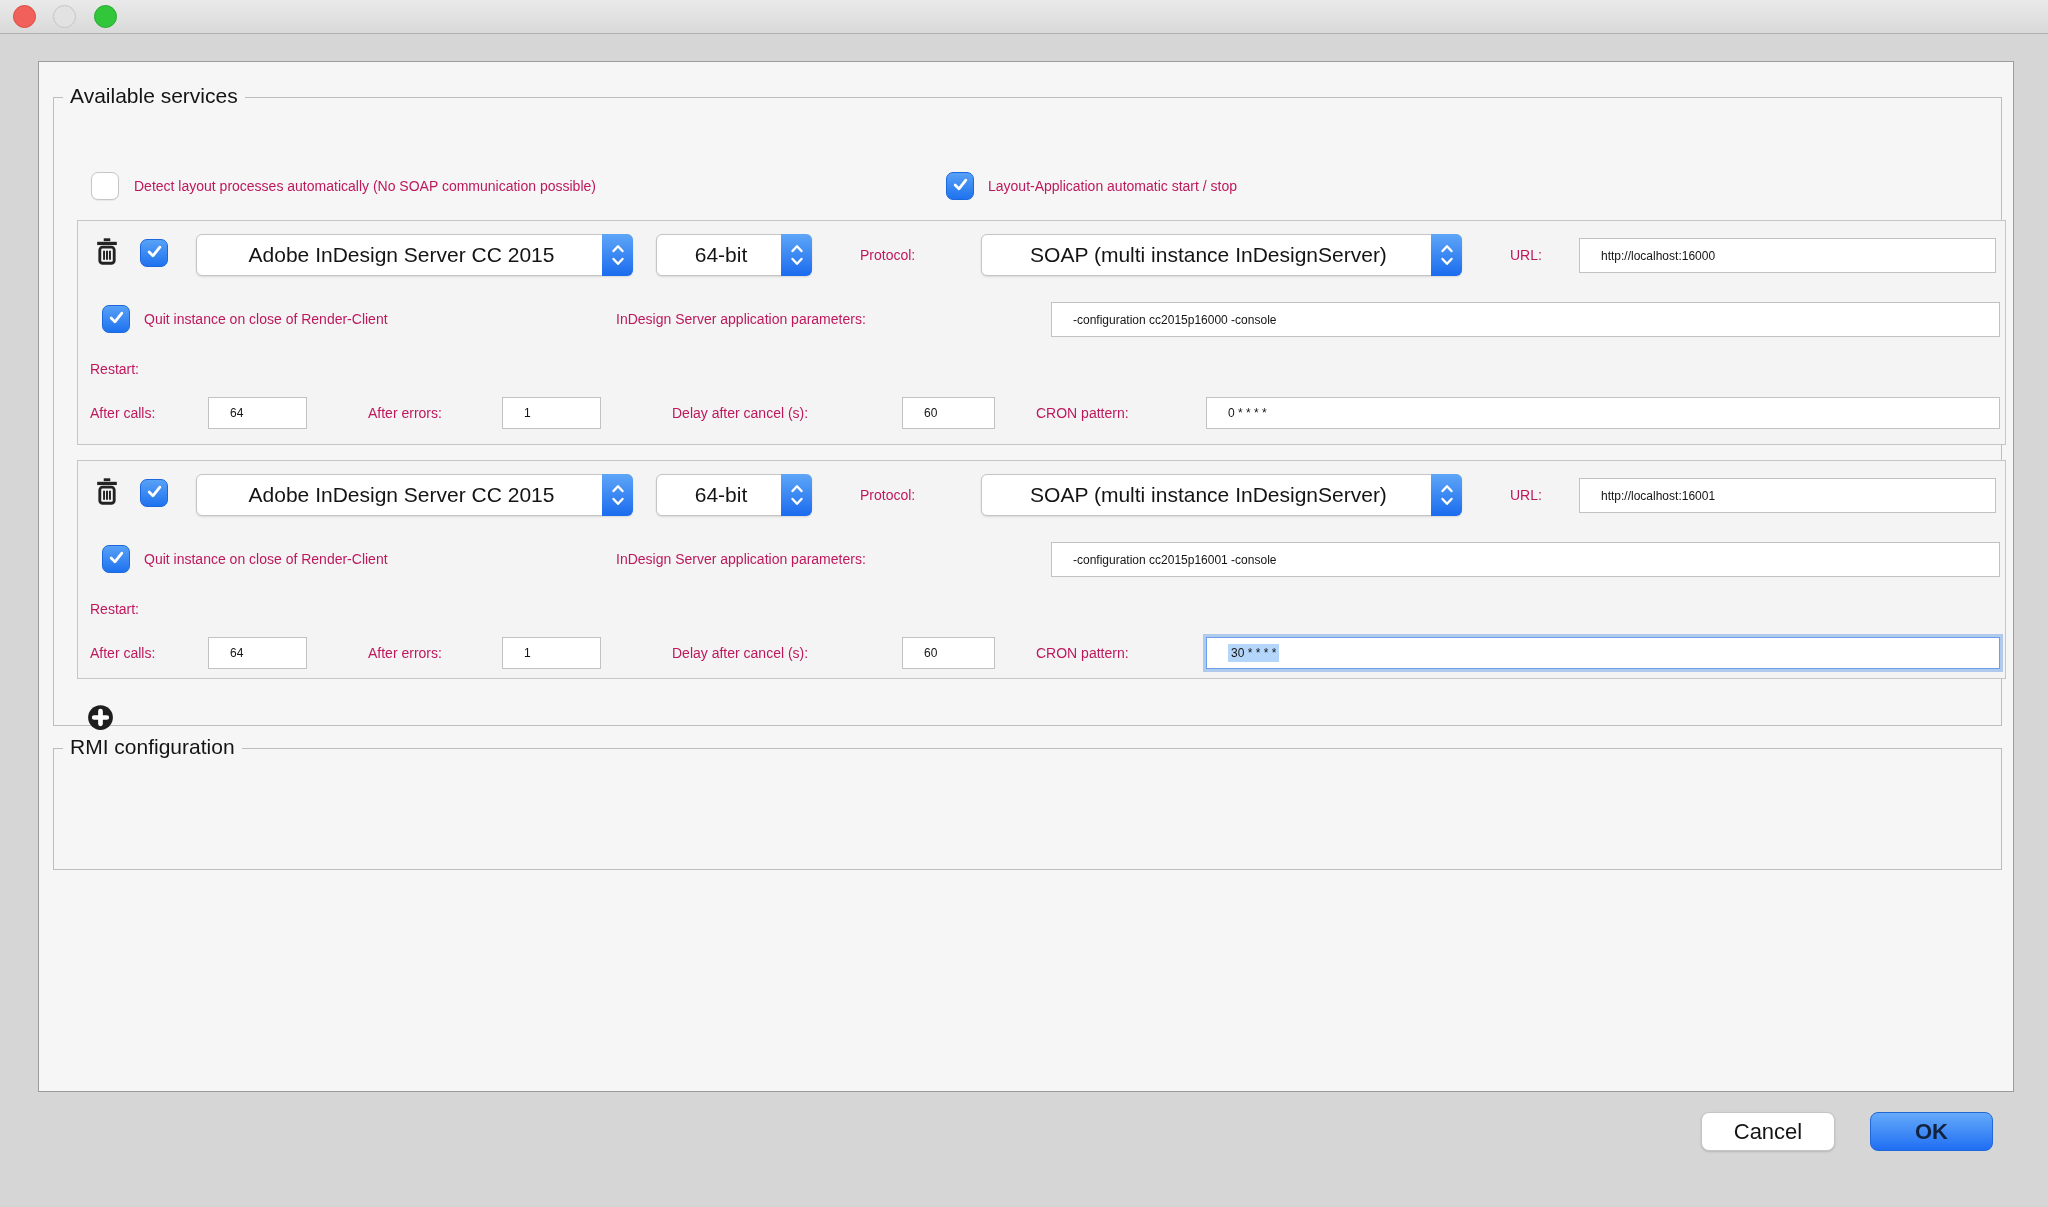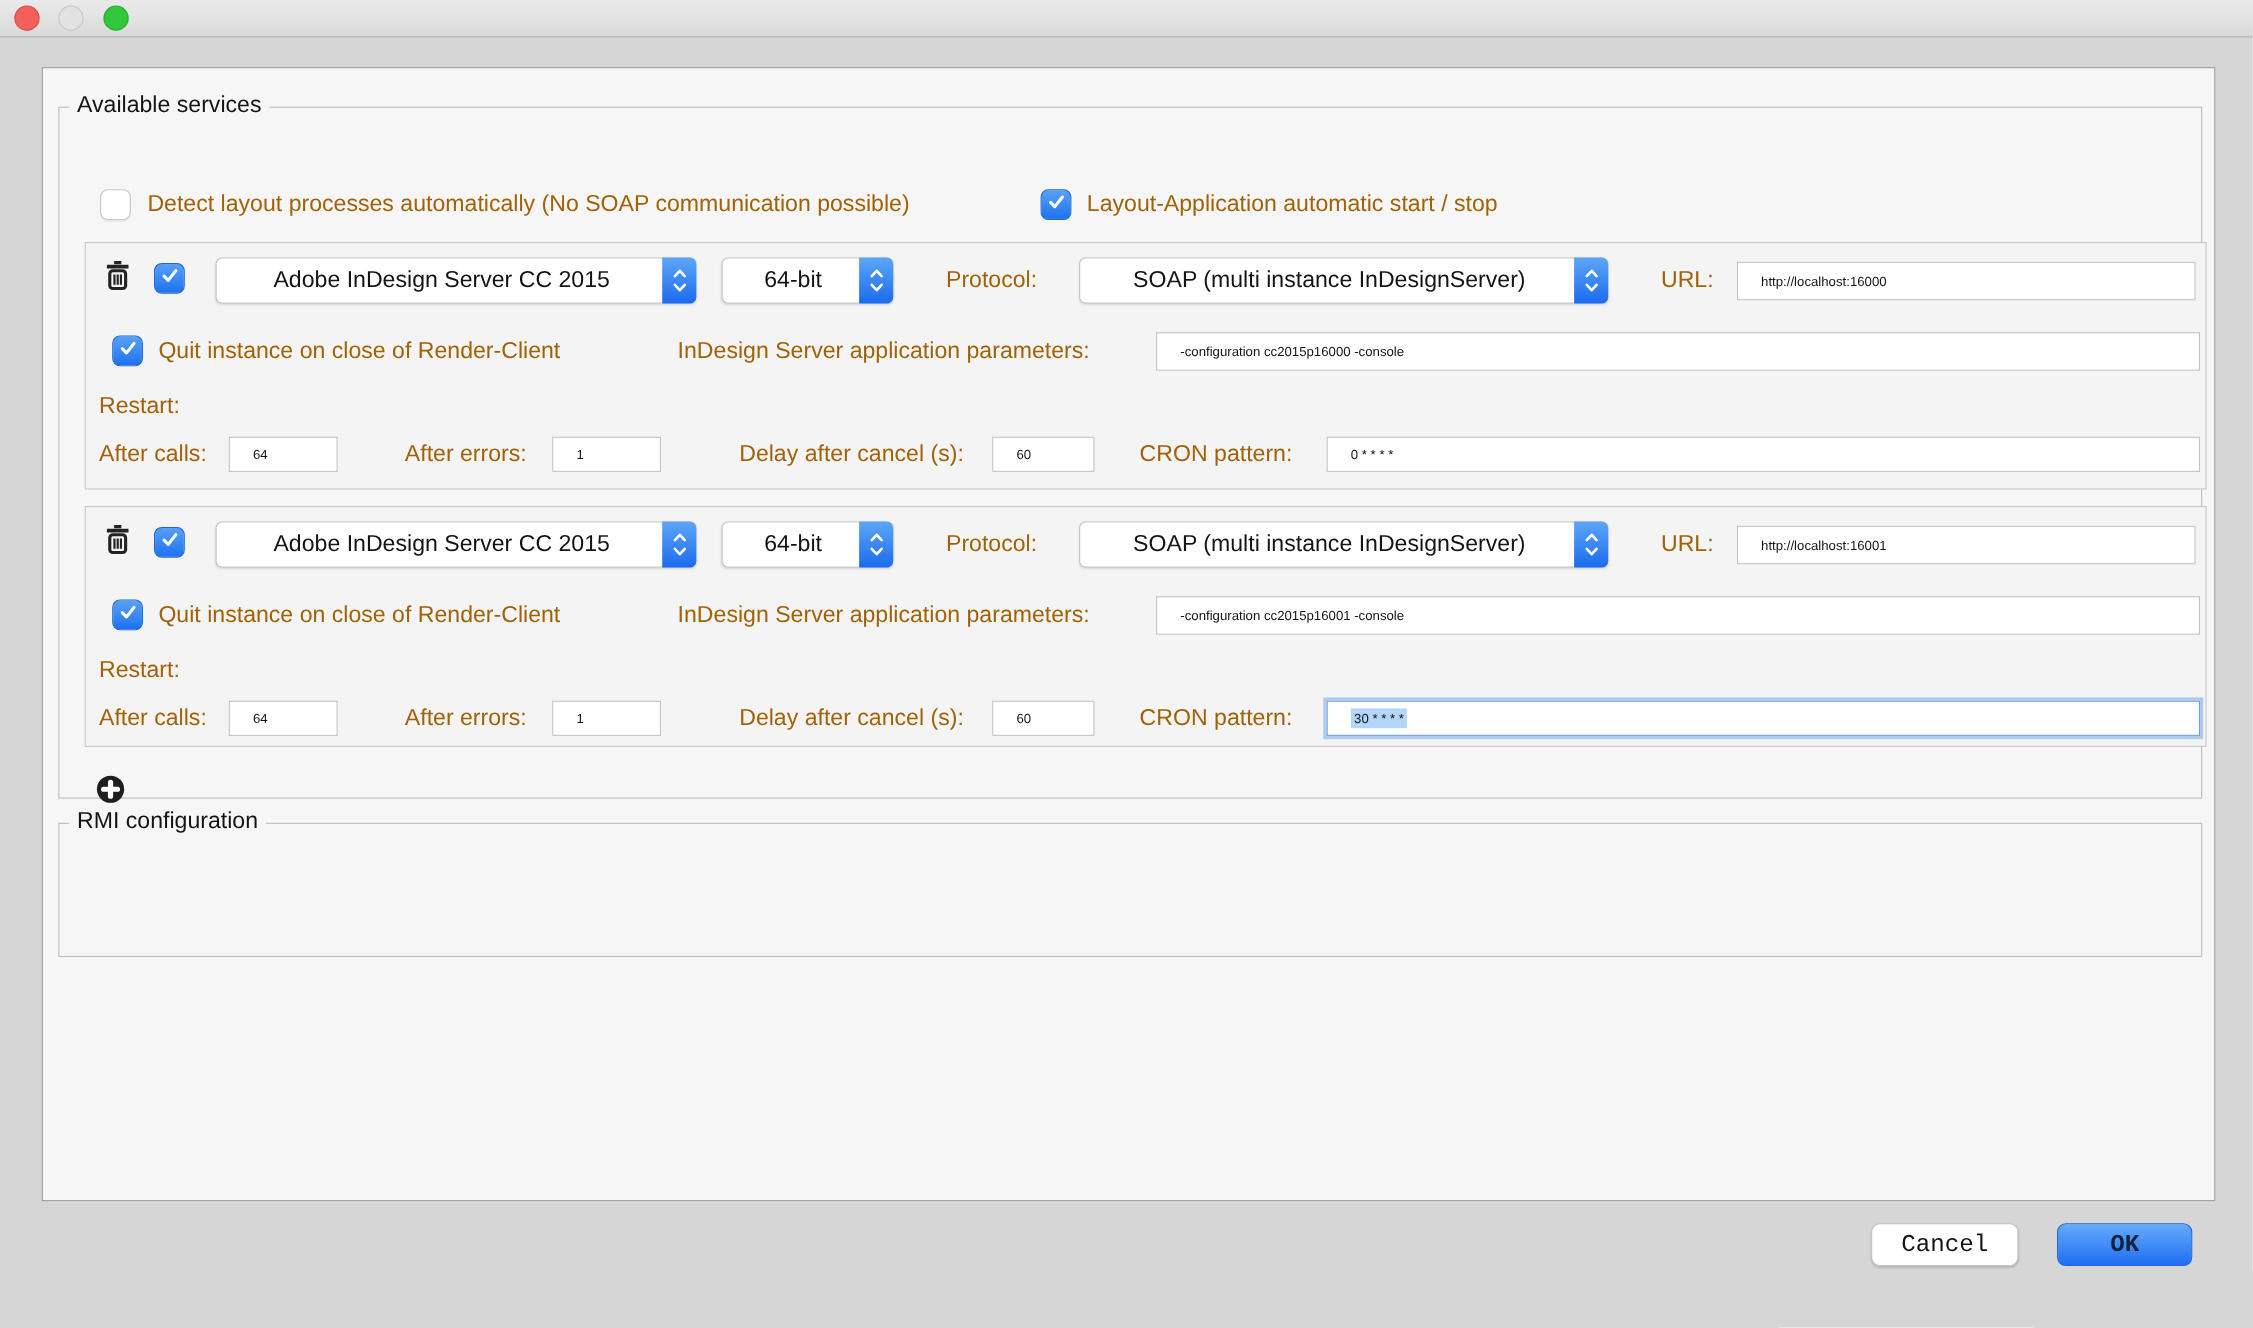--- a/index.html
+++ b/index.html
@@ -15,21 +15,21 @@
   .tl-zoom{left:94px;background:#32c73b;border:1px solid #27aa31;}
 
   
   #panel{position:absolute;left:38px;top:61px;width:1976px;height:1031px;
     background:#f6f6f6;border:1px solid #9c9c9c;box-sizing:border-box;}
 
   .groupbox{position:absolute;border:1px solid #bdbdbd;box-sizing:border-box;margin-top:12px;}
   .legend{position:absolute;top:-14px;left:9px;background:#f6f6f6;padding:0 7px;
     font-size:21px;color:#141414;white-space:nowrap;}
 
-  .lbl{position:absolute;display:flex;align-items:center;font-size:21px;color:#a16207;white-space:nowrap;}
+  .lbl{position:absolute;display:flex;align-items:center;font-size:14px;color:#be185d;white-space:nowrap;}
 
   
   .cbx{position:absolute;width:28px;height:28px;border-radius:7px;box-sizing:border-box;
     display:flex;align-items:center;justify-content:center;}
   .cbx.unchecked{background:#fff;border:1.5px solid #c6c6c6;box-shadow:0 1px 1px rgba(0,0,0,.06);}
   .cbx.checked{background:linear-gradient(#58a1f7,#1e72ee);border:1px solid #1a67df;}
 
   
   .select{position:absolute;background:#fff;border:1px solid #c5c5c5;border-radius:6px;
     box-sizing:border-box;box-shadow:0 1px 2px rgba(0,0,0,.12);display:flex;align-items:center;}
@@ -69,21 +69,21 @@
   .f-errors{left:424px;top:176px;width:99px;height:32px;}
   .lbl-delay{left:594px;top:176px;height:32px;}
   .f-delay{left:824px;top:176px;width:93px;height:32px;}
   .lbl-cron{left:958px;top:176px;height:32px;text-align:right;}
   .f-cron{left:1128px;top:176px;width:794px;height:32px;}
 
   #add-btn{position:absolute;left:32px;top:607px;width:28px;height:28px;display:flex;
     align-items:center;justify-content:center;cursor:default;background:none;border:none;padding:0;}
 
   
-  .btn{position:absolute;top:1112px;height:39px;border-radius:8px;font-family:Liberation Mono, monospace;
+  .btn{position:absolute;top:1112px;height:39px;border-radius:8px;font-family:Liberation Sans, sans-serif;
     font-size:22px;display:flex;align-items:center;justify-content:center;box-sizing:border-box;}
   #cancel-btn{left:1701px;width:134px;background:#fff;border:1px solid #c4c4c4;
     box-shadow:0 1px 2px rgba(0,0,0,.15);color:#141414;}
   #ok-btn{left:1870px;width:123px;background:linear-gradient(#65aafa,#1f6ef3);
     border:1px solid #2167d8;color:#12233f;font-weight:bold;}
 </style>
 </head>
 <body>
 
 <div id="window">

